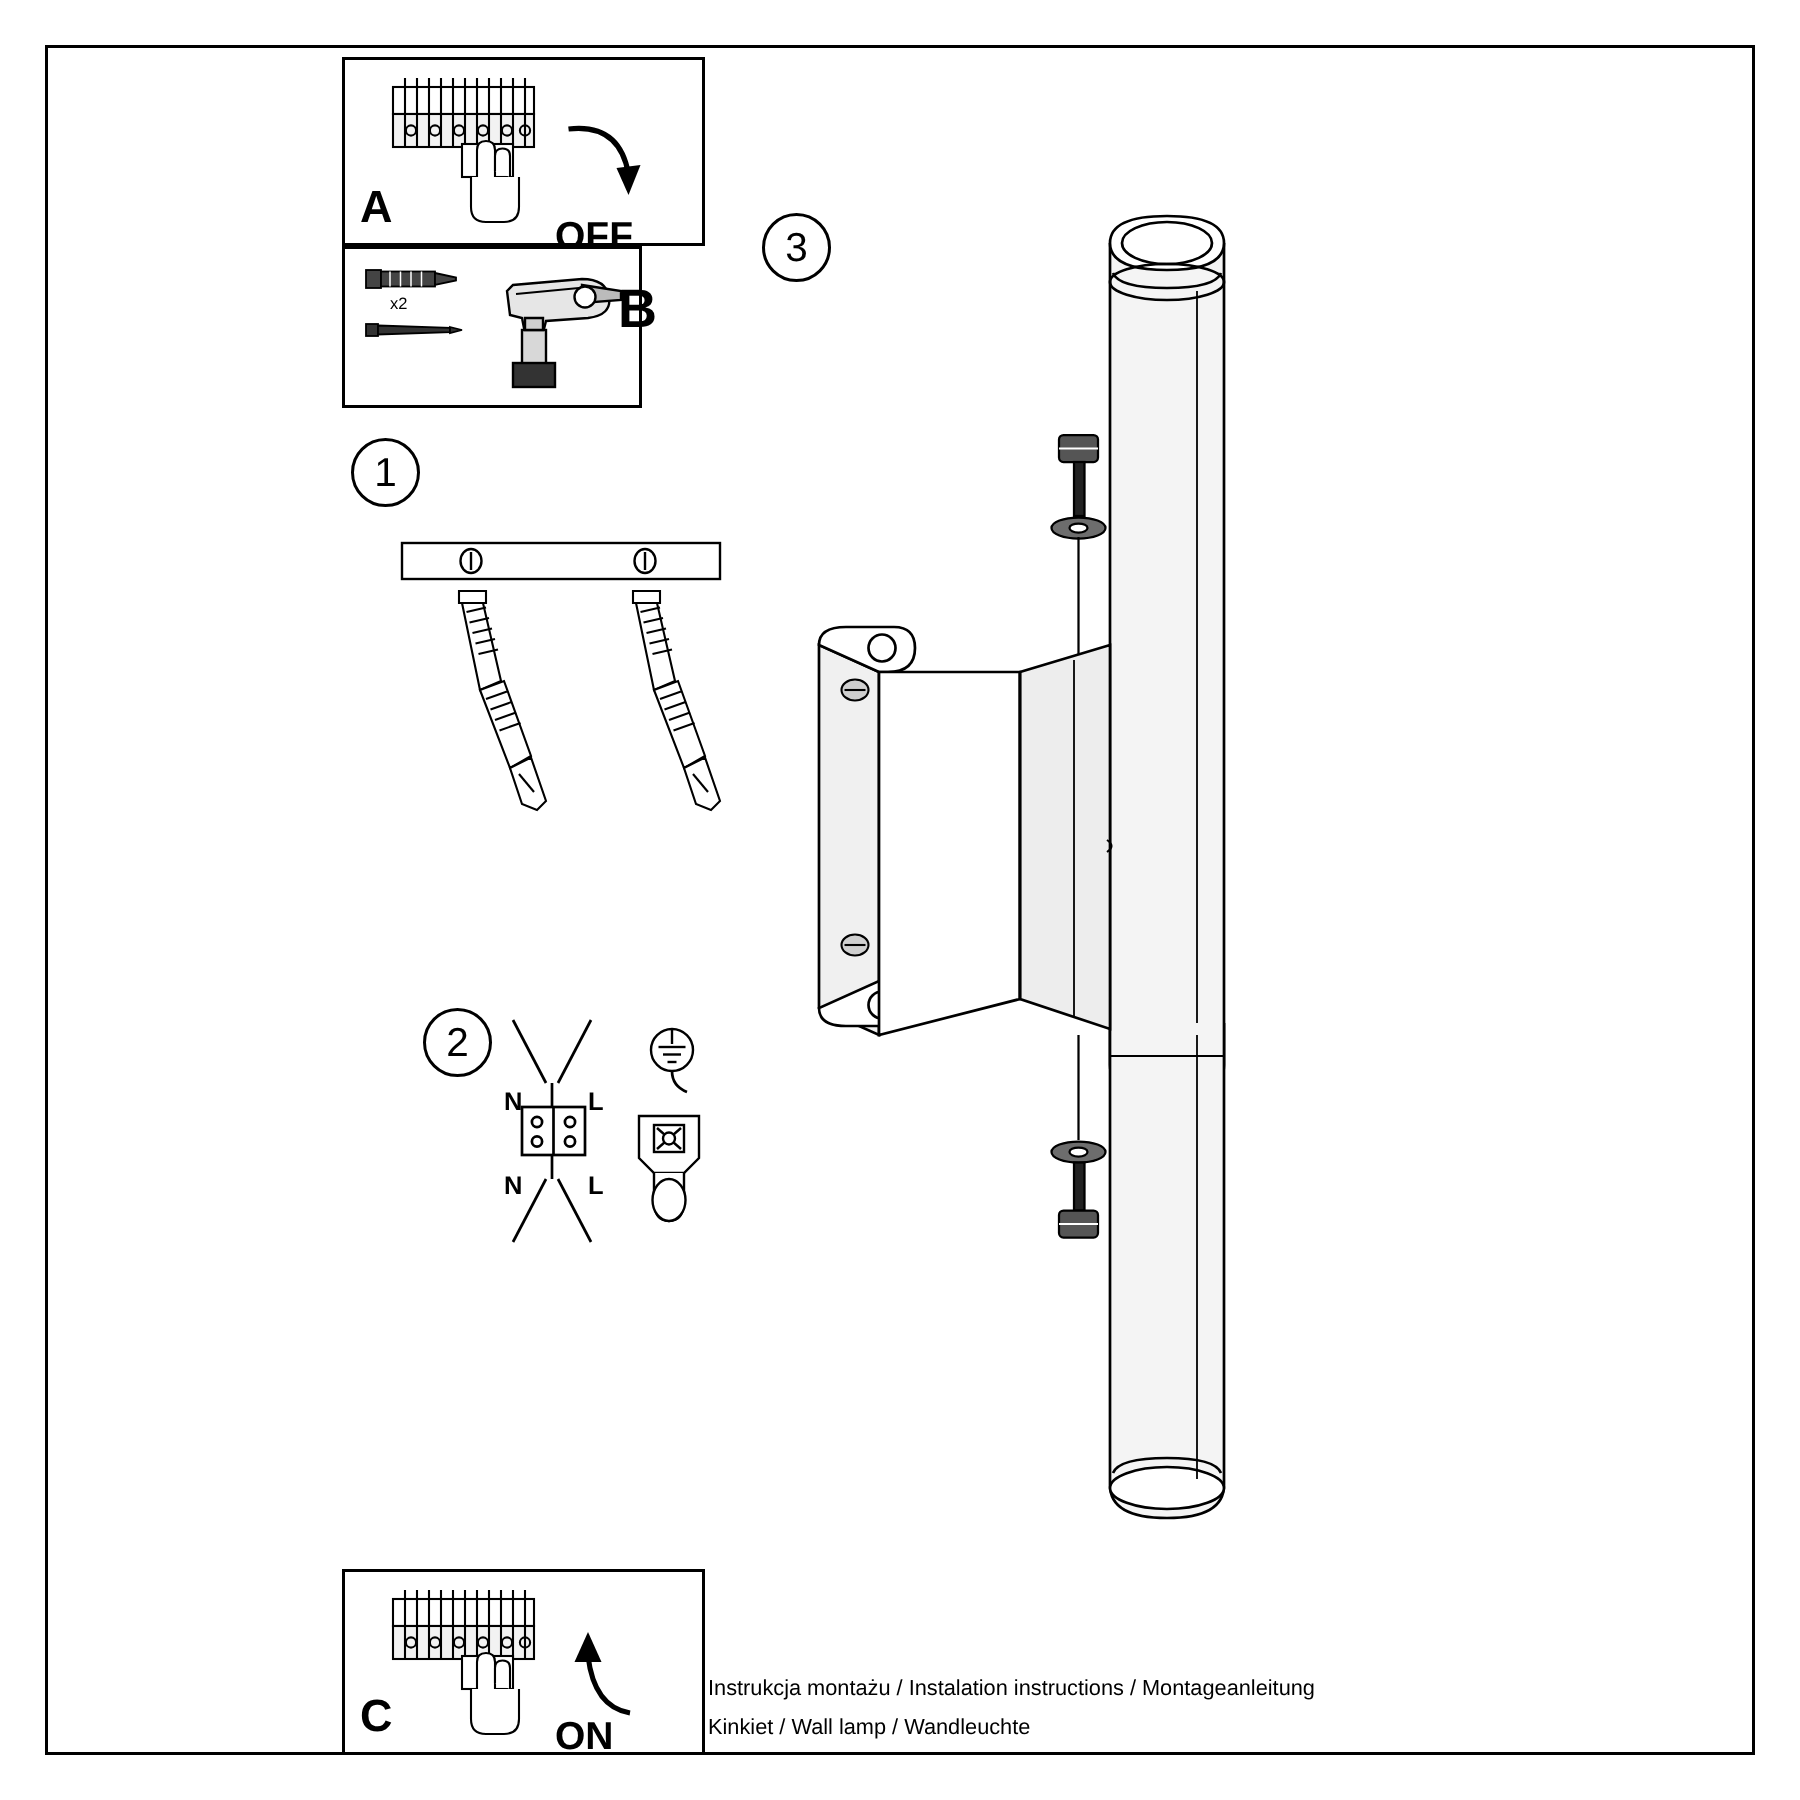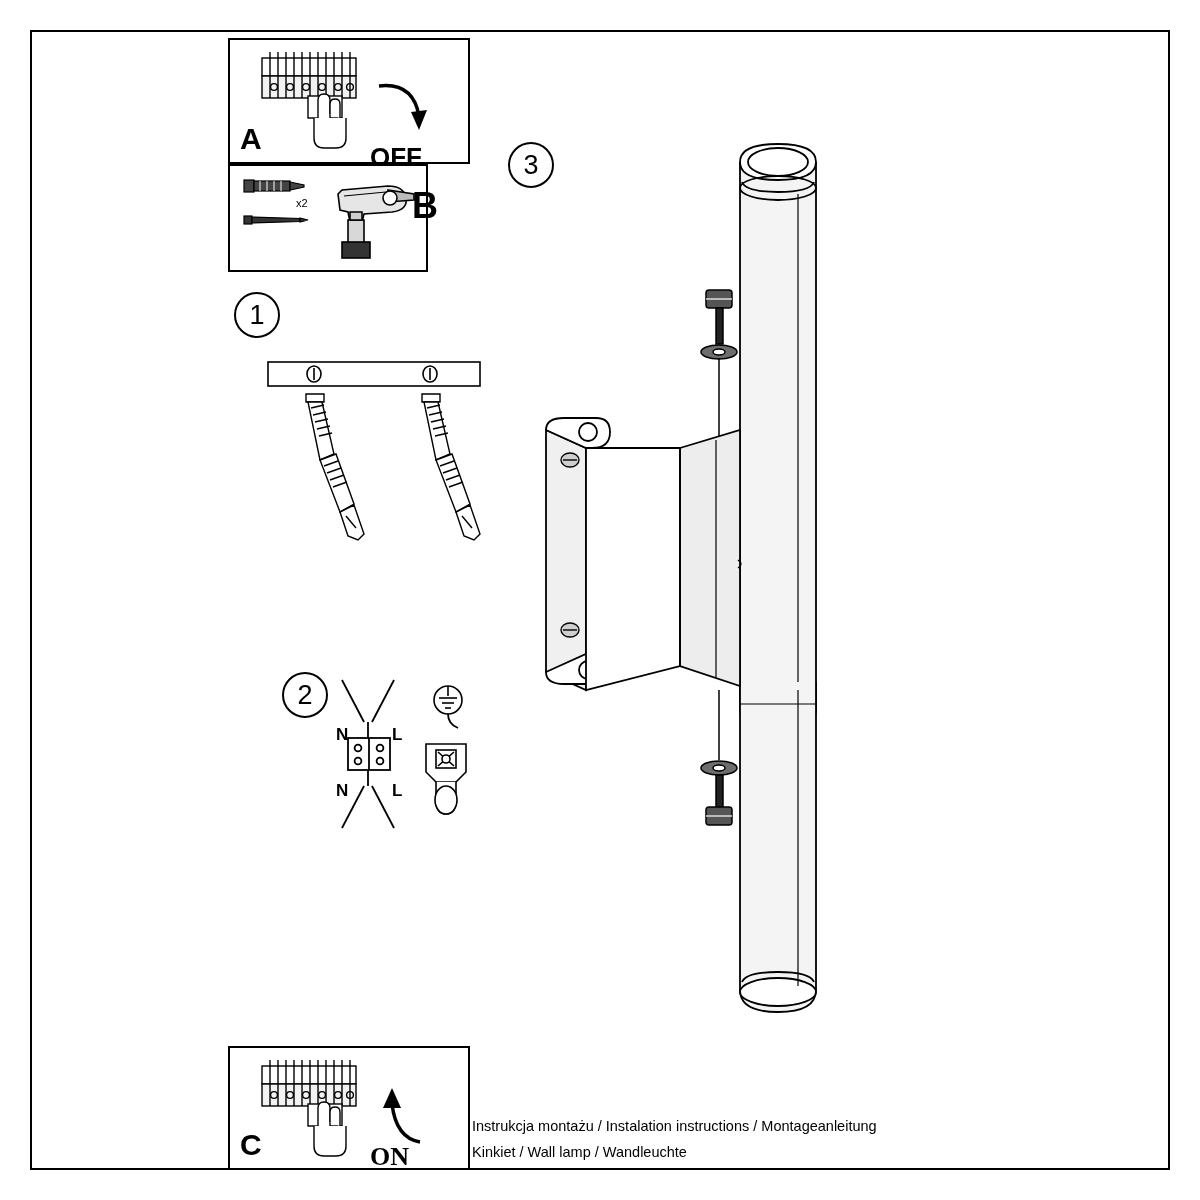--- a/index.html
+++ b/index.html
@@ -146,21 +146,21 @@
         <path d="M52 10 L66 13 L66 15 L52 18 Z"></path>
       </g>
     </svg>
     <svg class="svgabs" style="left:8px; top:44px;" width="96" height="20" viewBox="0 0 96 20">
       <g stroke="#000" stroke-width="1.2" fill="#333">
         <rect x="6" y="6" width="8" height="8"></rect>
         <path d="M14 7 L62 8.5 L62 11.5 L14 13 Z"></path>
         <path d="M62 8 L70 10 L62 12 Z"></path>
       </g>
     </svg>
-    <div class="lbl" style="left:30px; top:32px; font-size:11px; font-weight:normal;margin-left:36px;">x2</div>
+    <div class="lbl" style="left:30px; top:32px; font-size:11px; font-weight:normal;">x2</div>
     <svg class="svgabs" style="left:98px; top:6px;" width="96" height="96" viewBox="0 0 96 96">
       <g stroke="#000" stroke-width="1.6" fill="#e6e6e6">
         <path d="M10 22 L14 18 L60 14 Q76 14 78 26 Q80 38 64 40 L36 42 L34 50 L22 50 L20 40 L12 38 Z"></path>
         <rect x="20" y="48" width="16" height="24" fill="#d8d8d8"></rect>
         <rect x="14" y="70" width="28" height="16" fill="#333"></rect>
         <path d="M60 18 L86 22 L86 28 L60 30 Z" fill="#bbb"></path>
         <circle cx="62" cy="26" r="7" fill="#fff"></circle>
         <path d="M22 40 L34 40 L34 48 L22 48 Z" fill="#cfcfcf"></path>
       </g>
       <g stroke="#000" stroke-width="1.2" fill="none">
@@ -326,21 +326,21 @@
       <path d="M150 318 L150 536" fill="none"></path>
       <path d="M186 310 L186 548" fill="none" stroke-width="1.2"></path>
     </g>
     <g stroke="#000" stroke-width="1.4" fill="none">
       <path d="M208 430 Q214 434 208 438"></path>
     </g>
   </svg>
 
   <div class="box" style="left:228px; top:1046px; width:242px; height:124px;">
     <div class="lbl" style="left:10px; top:82px; font-size:30px;">C</div>
-    <div class="lbl" style="left:140px; top:96px; font-size:26px;font-family:Liberation Serif, serif;">ON</div>
+    <div class="lbl" style="left:140px; top:96px; font-size:26px;">ON</div>
     <svg class="svgabs" style="left:26px; top:8px;" width="125" height="112" viewBox="0 0 125 112">
       <g fill="none" stroke="#000" stroke-width="1.4">
         <rect x="6" y="10" width="94" height="18" fill="#fff"></rect>
         <rect x="6" y="28" width="94" height="22" fill="#f2f2f2"></rect>
         <g>
           <line x1="14" y1="10" x2="14" y2="4"></line>
             <line x1="22" y1="10" x2="22" y2="4"></line>
           <line x1="30" y1="10" x2="30" y2="4"></line>
             <line x1="38" y1="10" x2="38" y2="4"></line>
           <line x1="46" y1="10" x2="46" y2="4"></line>

